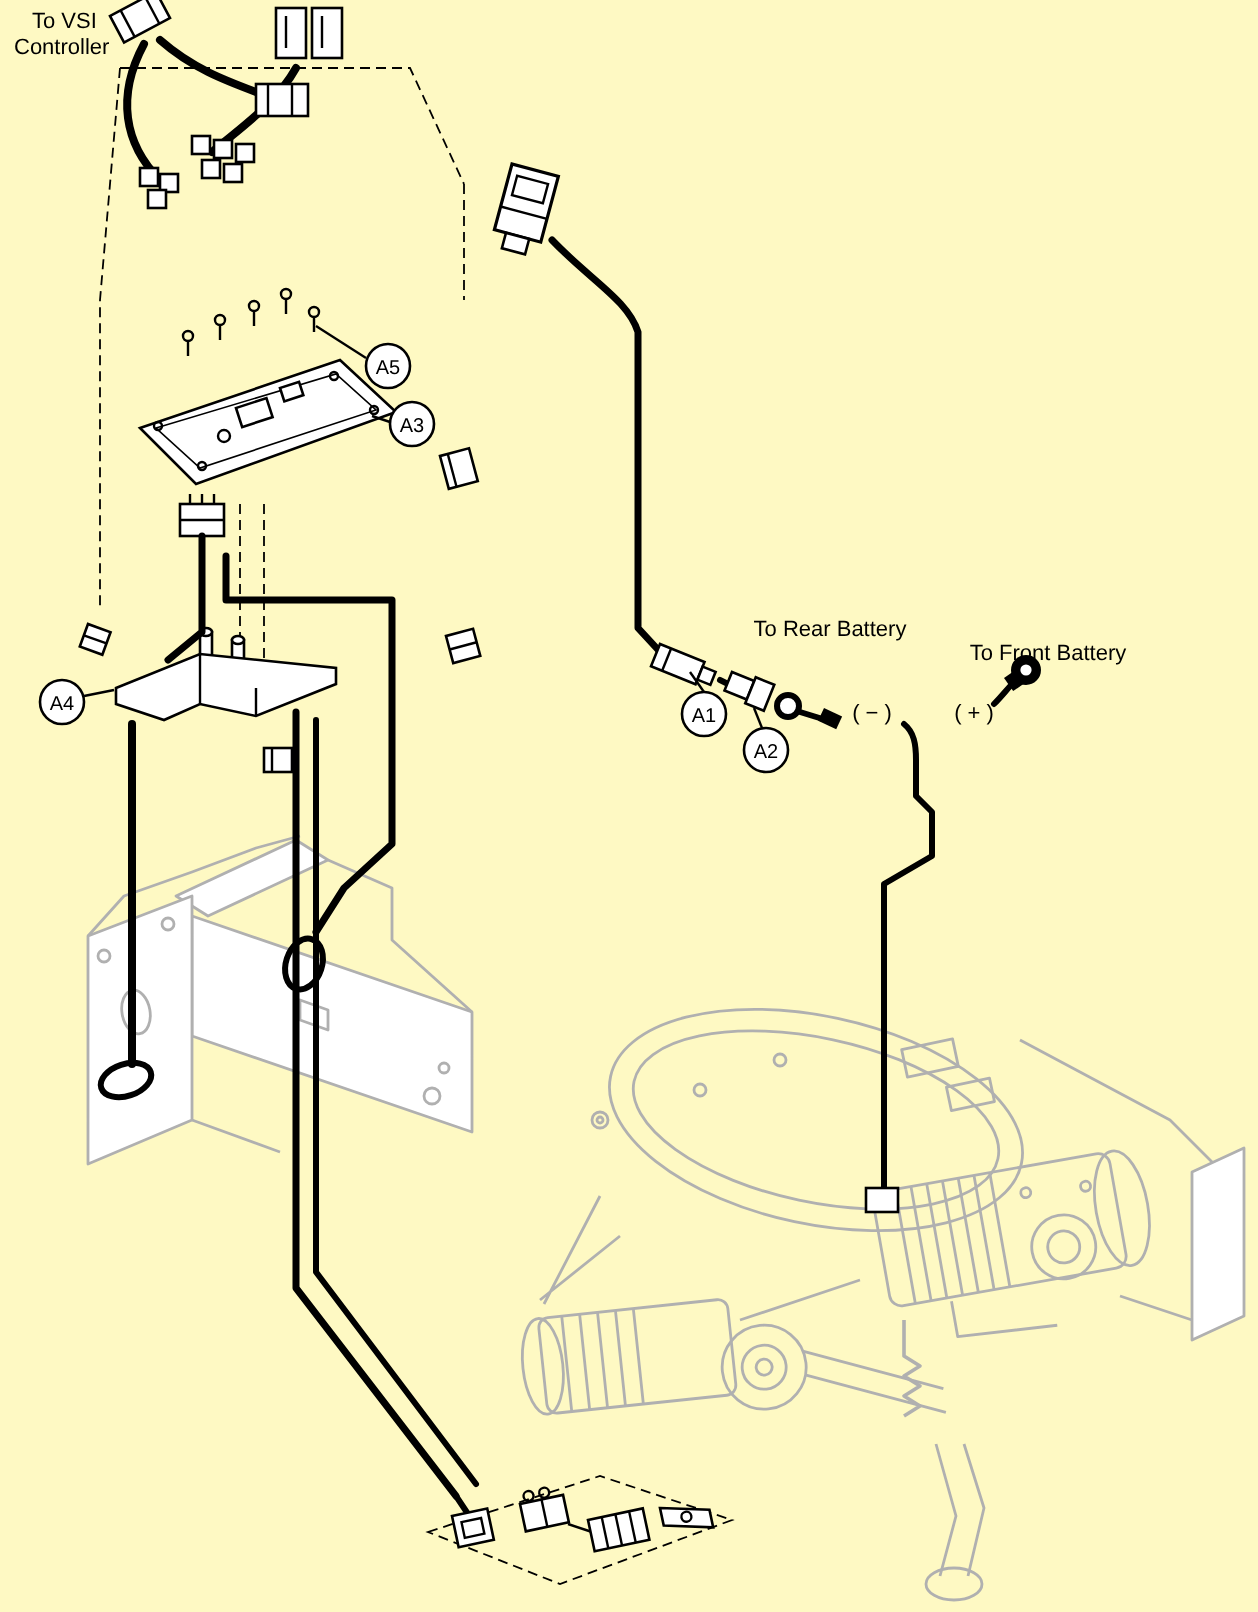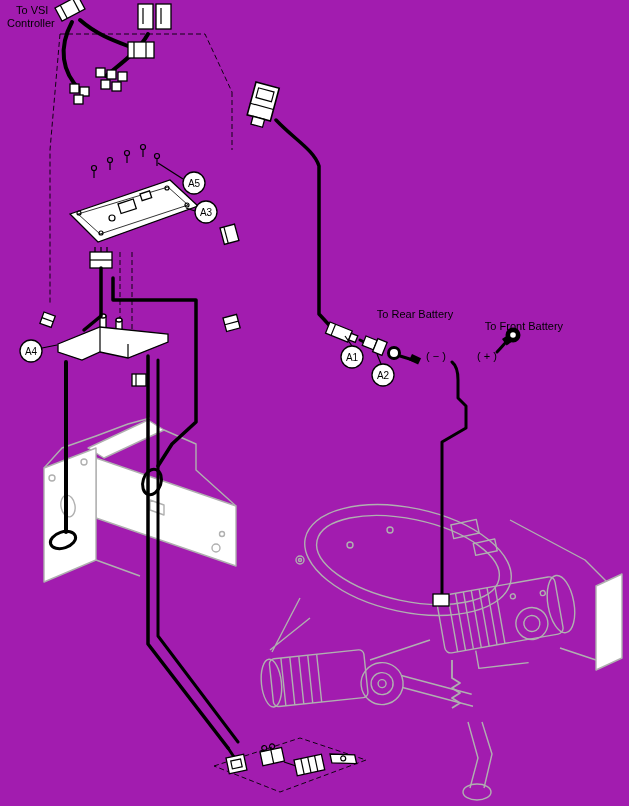--- a/index.html
+++ b/index.html
@@ -1,16 +1,16 @@
 <!DOCTYPE html>
 <html><head>
 <meta charset="utf-8">
 <style>
   html,body{margin:0;padding:0;background:#ffffff;}
-  .page{position:relative;width:629px;height:806px;background:#a21caf;overflow:hidden;
+  .page{position:relative;width:629px;height:806px;background:#fef9c3;overflow:hidden;
         font-family:"Liberation Sans", sans-serif;}
   svg{position:absolute;inset:0;}
   text{font-family:"Liberation Sans", sans-serif;fill:#000;}
   .lbl{font-size:11px;}
   .callout-txt{font-size:10px;}
   .wire{stroke:#000;fill:none;stroke-linecap:round;stroke-linejoin:round;}
   .thin{stroke:#000;fill:none;stroke-width:1.2;}
   .part{stroke:#000;fill:#fff;stroke-width:1.3;}
   .chassis{stroke:#b0b0b0;fill:none;stroke-width:1.4;stroke-linejoin:round;}
   .chassisf{stroke:#b0b0b0;fill:#fff;stroke-width:1.4;stroke-linejoin:round;}

